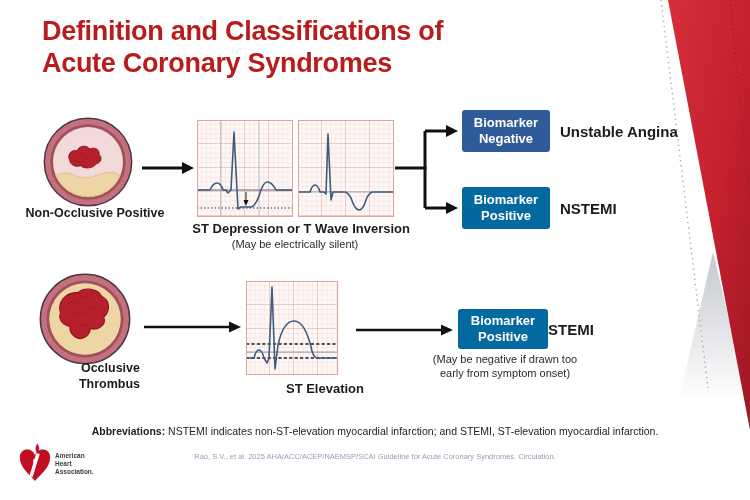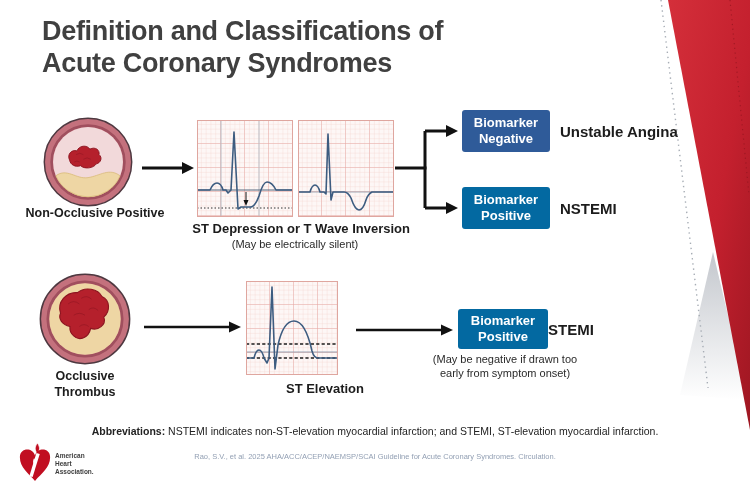--- a/index.html
+++ b/index.html
@@ -2,21 +2,21 @@
 <html><head>
 <meta charset="utf-8">
 <style>
   html,body{margin:0;padding:0;background:#e8e8e8;}
   #canvas{
     position:relative;width:750px;height:500px;background:#ffffff;
     overflow:hidden;font-family:"Liberation Sans",sans-serif;color:#231f20;
   }
   .abs{position:absolute;}
   .title{
-    font-size:27px;font-weight:800;line-height:1.18;letter-spacing:-0.3px;color:#404040;
+    font-size:27px;font-weight:800;line-height:1.18;letter-spacing:-0.3px;color:#b91c1c;
   }
   .vessel-label{font-size:12.5px;font-weight:700;text-align:center;line-height:1.25;color:#1c1c1c;}
   .ecg-caption{font-size:13px;font-weight:700;text-align:right;color:#1c1c1c;}
   .ecg-note{font-size:11px;text-align:center;color:#2a2a2a;line-height:1.25;}
   .badge{
     display:flex;align-items:center;justify-content:center;text-align:center;
     color:#ffffff;font-size:13px;font-weight:700;line-height:1.25;border-radius:3px;
     padding:15px;box-sizing:border-box;
   }
   .badge.blue{background:#2F5B99;}
@@ -116,21 +116,21 @@
   <div class="abs badge red" style="left:462px;top:187px;width:88px;height:42px;">Biomarker Positive</div>
   <div class="abs result" style="left:560px;top:187px;height:42px;">NSTEMI</div>
 
   <svg class="abs" style="left:38px;top:272px;" width="94" height="94" viewBox="0 0 100 100">
     <circle cx="50" cy="50" r="47.5" fill="#C4717D" stroke="#4E3840" stroke-width="1.6"></circle>
     <circle cx="50" cy="50" r="39.5" fill="none" stroke="#A04F5E" stroke-width="3"></circle>
     <circle cx="50" cy="50" r="38" fill="#EED6A4"></circle>
     <path d="M24,44 C20,32 30,21 42,22 C50,15 64,18 68,26 C77,30 77,42 70,48 C73,56 64,63 56,60 C54,70 44,74 38,68 C33,64 34,60 34,58 C26,56 21,50 24,44 Z" fill="#B5202C" stroke="#8C1420" stroke-width="1.2"></path>
     <path d="M32,34 q6,-5 12,0 M46,28 q6,-4 11,1 M38,46 q6,-4 12,0 M54,40 q5,-4 10,1 M44,58 q5,-4 10,0" fill="none" stroke="#8C1420" stroke-width="1" opacity="0.6"></path>
   </svg>
-  <div class="abs vessel-label" style="left:30px;top:369px;width:110px;">Occlusive Thrombus</div>
+  <div class="abs vessel-label" style="left:30px;top:361px;width:110px;text-align:right;">Occlusive Thrombus</div>
 
   <svg class="abs" style="left:144px;top:319px;" width="98" height="16" viewBox="0 0 98 16">
     <line x1="0" y1="8" x2="86" y2="8" stroke="#111" stroke-width="2.6"></line>
     <polygon points="85,2.5 97,8 85,13.5" fill="#111"></polygon>
   </svg>
 
   <svg class="abs" style="left:246px;top:281px;" width="92" height="94" viewBox="0 0 92 94">
     <rect width="92" height="94" fill="#FDF7F6"></rect>
     <rect width="92" height="94" fill="url(#gsmallA)"></rect>
     <rect width="92" height="94" fill="url(#gbigA)"></rect>

